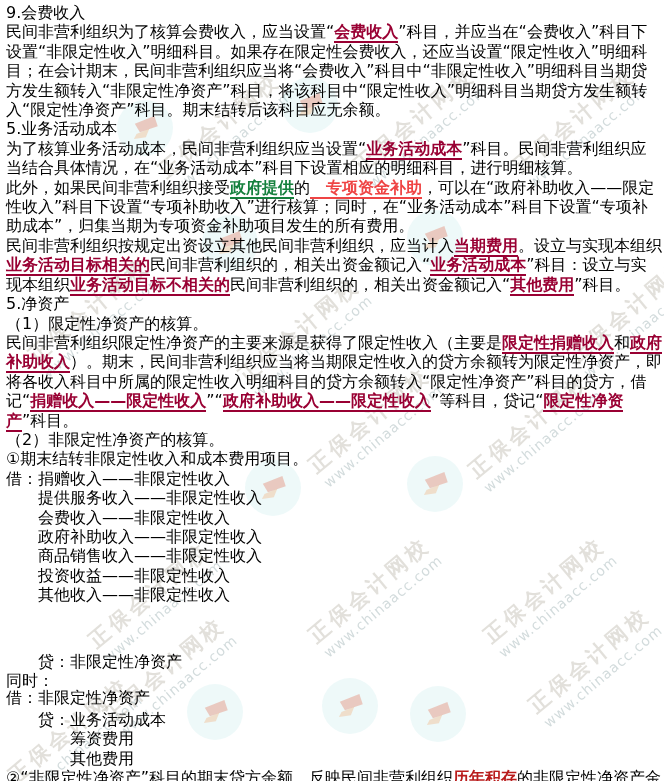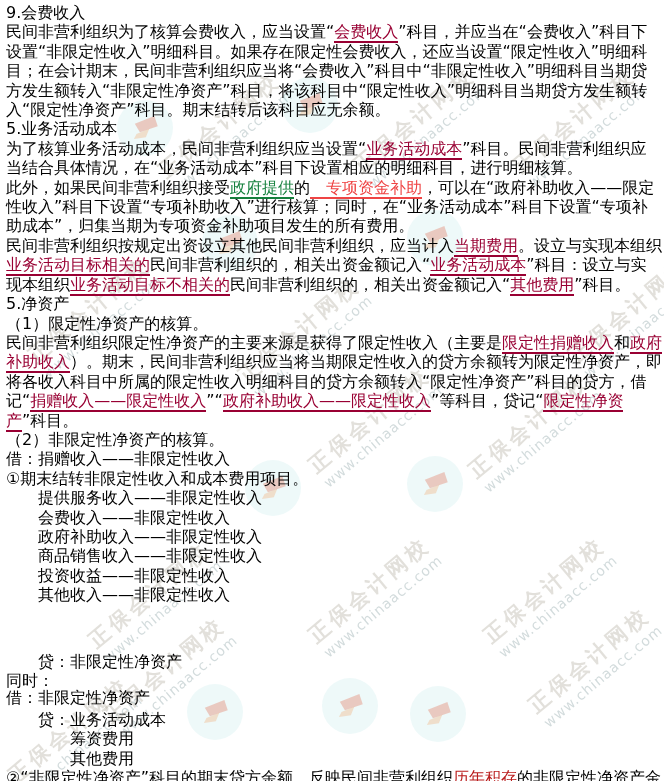--- a/index.html
+++ b/index.html
@@ -10,21 +10,21 @@
   .wm-layer{position:absolute;inset:0;z-index:1;overflow:hidden;pointer-events:none;}
   .wm-text{position:absolute;transform:rotate(-40deg);white-space:nowrap;text-align:center;line-height:1.25;}
   .wm-brand{font-size:21px;font-weight:bold;letter-spacing:4px;color:rgba(150,142,126,0.28);}
   .wm-url{font-size:14px;letter-spacing:1px;color:rgba(105,135,140,0.30);}
   .wm-circle{position:absolute;width:56px;height:56px;border-radius:50%;
              background:rgba(120,210,205,0.13);display:flex;align-items:center;justify-content:center;}
   
   .content{position:relative;z-index:2;padding:3px 2px 0 6px;
            font-size:16px;line-height:19.4px;color:#000000;}
   .blk{margin:0;}
-  .hl{font-weight:normal;border-bottom:2px solid currentColor;}
+  .hl{font-weight:bold;border-bottom:2px solid currentColor;}
   .entry{white-space:pre;}
 </style>
 </head>
 <body>
 
 <div class="page">
   <div class="wm-layer" id="wmLayer">
       <div class="wm-text" style="left: 150px; top: 110px;">
         <div class="wm-brand">正保会计网校</div>
         <div class="wm-url">www.chinaacc.com</div>
@@ -140,22 +140,22 @@
       <div class="blk">9.会费收入</div>
       <div class="blk"><span>民间非营利组织为了核算会费收入，应当设置“</span><span class="hl" style="color: rgb(153, 0, 51);">会费收入</span><span>”科目，并应当在“会费收入”科目下设置“非限定性收入”明细科目。如果存在限定性会费收入，还应当设置“限定性收入”明细科目；在会计期末，民间非营利组织应当将“会费收入”科目中“非限定性收入”明细科目当期贷方发生额转入“非限定性净资产”科目，将该科目中“限定性收入”明细科目当期贷方发生额转入“限定性净资产”科目。期末结转后该科目应无余额。</span></div>
       <div class="blk">5.业务活动成本</div>
       <div class="blk"><span>为了核算业务活动成本，民间非营利组织应当设置“</span><span class="hl" style="color: rgb(153, 0, 51);">业务活动成本</span><span>”科目。民间非营利组织应当结合具体情况，在“业务活动成本”科目下设置相应的明细科目，进行明细核算。</span></div>
       <div class="blk"><span>此外，如果民间非营利组织接受</span><span class="hl" style="color: #15803d;">政府提供</span><span>的</span><span class="hl" style="color: #ef4444; padding-left: 16px;">专项资金补助</span><span>，可以在“政府补助收入——限定性收入”科目下设置“专项补助收入”进行核算；同时，在“业务活动成本”科目下设置“专项补助成本”，归集当期为专项资金补助项目发生的所有费用。</span></div>
       <div class="blk"><span>民间非营利组织按规定出资设立其他民间非营利组织，应当计入</span><span class="hl" style="color: rgb(153, 0, 51);">当期费用</span><span>。设立与实现本组织</span><span class="hl" style="color: rgb(153, 0, 51);">业务活动目标相关的</span><span>民间非营利组织的，相关出资金额记入“</span><span class="hl" style="color: rgb(153, 0, 51);">业务活动成本</span><span>”科目：设立与实现本组织</span><span class="hl" style="color: rgb(153, 0, 51);">业务活动目标不相关的</span><span>民间非营利组织的，相关出资金额记入“</span><span class="hl" style="color: rgb(153, 0, 51);">其他费用</span><span>”科目。</span></div>
       <div class="blk">5.净资产</div>
       <div class="blk"><span>（1）限定性净资产的核算。</span></div>
       <div class="blk"><span>民间非营利组织限定性净资产的主要来源是获得了限定性收入（主要是</span><span class="hl" style="color: rgb(153, 0, 51);">限定性捐赠收入</span><span>和</span><span class="hl" style="color: rgb(153, 0, 51);">政府补助收入</span><span>）。期末，民间非营利组织应当将当期限定性收入的贷方余额转为限定性净资产，即将各收入科目中所属的限定性收入明细科目的贷方余额转入“限定性净资产”科目的贷方，借记“</span><span class="hl" style="color: rgb(153, 0, 51);">捐赠收入——限定性收入</span><span>”“</span><span class="hl" style="color: rgb(153, 0, 51);">政府补助收入——限定性收入</span><span>”等科目，贷记“</span><span class="hl" style="color: rgb(153, 0, 51);">限定性净资产</span><span>”科目。</span></div>
       <div class="blk"><span>（2）非限定性净资产的核算。</span></div>
+      <div class="blk"><span>①期末结转非限定性收入和成本费用项目。</span></div>
       <div class="blk entry" style="padding-left: 0px;">借：捐赠收入——非限定性收入</div>
-      <div class="blk"><span>①期末结转非限定性收入和成本费用项目。</span></div>
       <div class="blk entry" style="padding-left: 32px;">提供服务收入——非限定性收入</div>
       <div class="blk entry" style="padding-left: 32px;">会费收入——非限定性收入</div>
       <div class="blk entry" style="padding-left: 32px;">政府补助收入——非限定性收入</div>
       <div class="blk entry" style="padding-left: 32px;">商品销售收入——非限定性收入</div>
       <div class="blk entry" style="padding-left: 32px;">投资收益——非限定性收入</div>
       <div class="blk entry" style="padding-left: 32px;">其他收入——非限定性收入</div>
       <div class="blk entry" style="padding-left: 32px; margin-top: 47px;">贷：非限定性净资产</div>
       <div class="blk entry" style="padding-left: 0px;">同时：</div>
       <div class="blk entry" style="padding-left: 0px; font-family: Liberation Mono, monospace;">借：非限定性净资产</div>
       <div class="blk entry" style="padding-left: 32px;">贷：业务活动成本</div>

